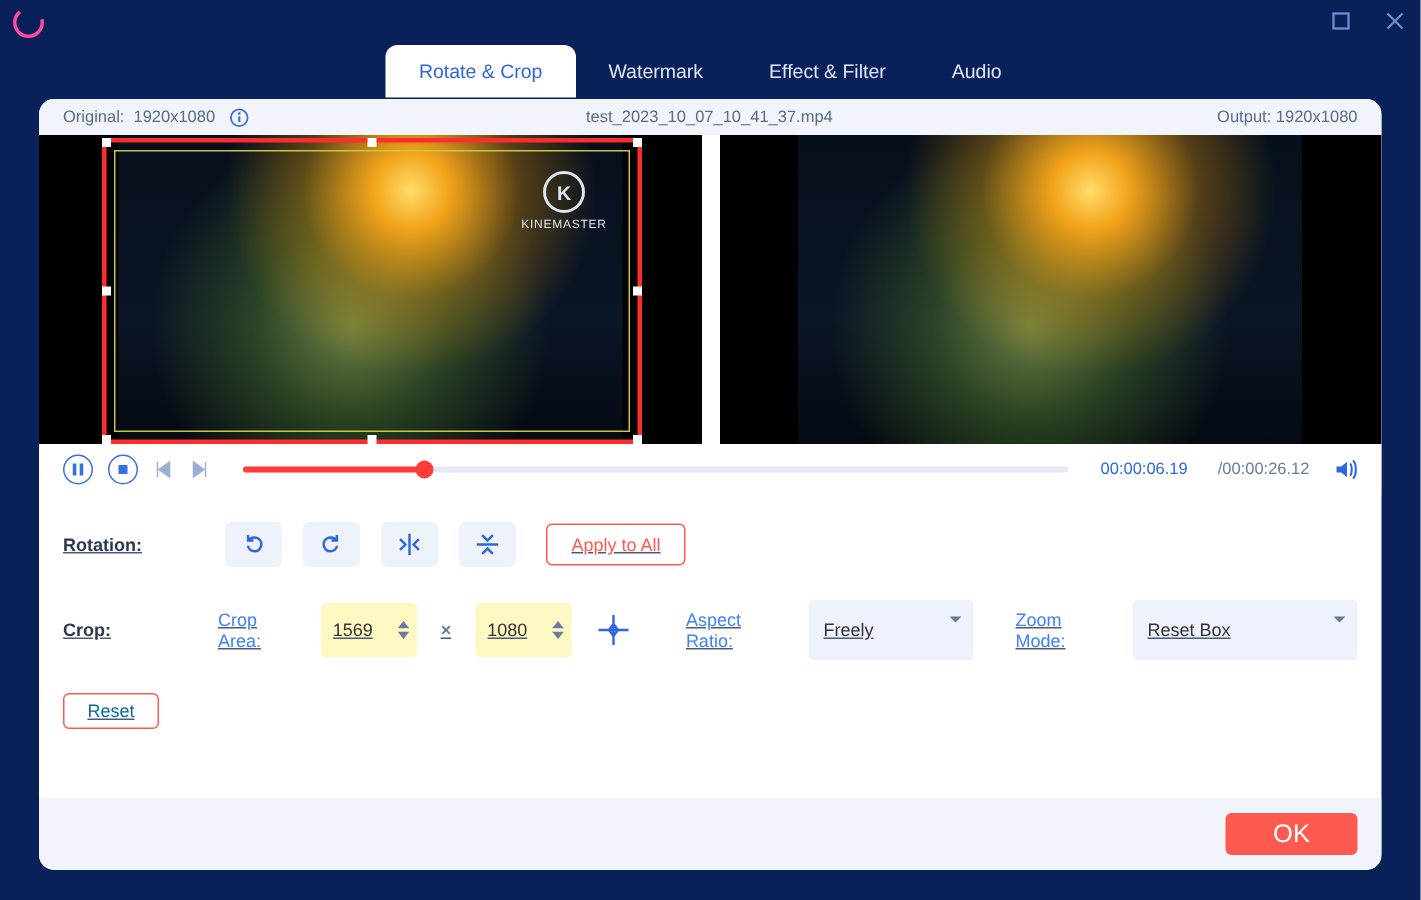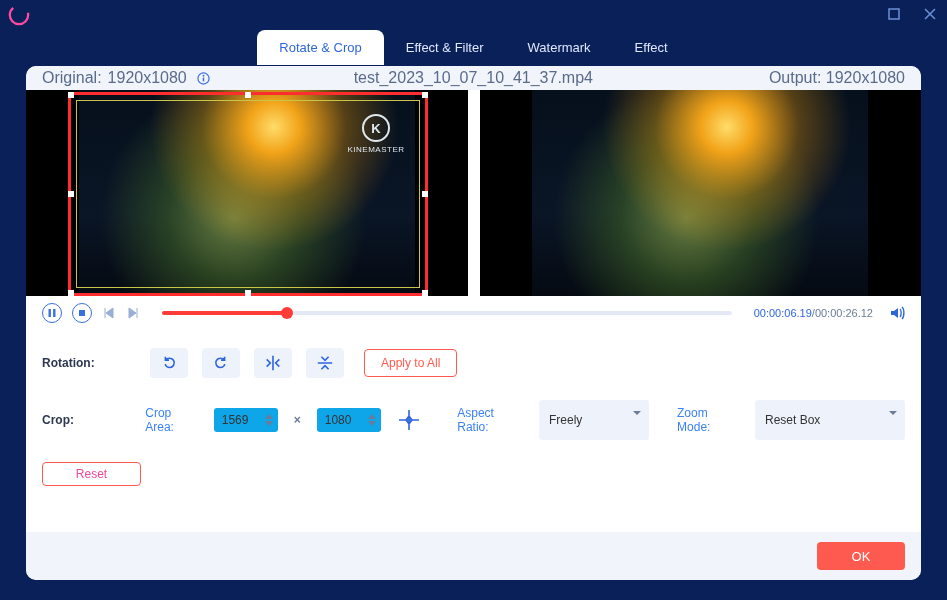--- a/index.html
+++ b/index.html
@@ -13,21 +13,21 @@
 
 
 .tabbar { height: 38px; display: flex; justify-content: center; align-items: center; gap: 0; }
 .tab { font-size: 13px; color: #e0e7ff; padding: 10px 22px 10px; cursor: pointer; }
 .tab.active { background: #fff; color: #2e66de; font-weight: 500; border-radius: 8px 8px 0 0; }
 
 
 .panel { position: absolute; top: 66px; left: 26px; right: 26px; bottom: 20px; background: #fff; border-radius: 10px; display: flex; flex-direction: column; overflow: hidden; }
 
 
-.infostrip { height: 24px; background: #f1f4fb; display: flex; align-items: center; font-size: 16px; color: #5a6b8a; padding: 0 16px; border-radius: 10px 10px 0 0; }
+.infostrip { height: 24px; background: #f1f4fb; display: flex; align-items: center; font-size: 11px; color: #5a6b8a; padding: 0 16px; border-radius: 10px 10px 0 0; }
 .infostrip .left { flex: 0 0 auto; display: flex; align-items: center; gap: 6px; }
 .infostrip .center { flex: 1; text-align: center; }
 .infostrip .right { flex: 0 0 auto; margin-left: 32px; }
 
 
 .previews { height: 206px; background: #000; display: flex; position: relative; }
 .previews .pane { flex: 1; position: relative; overflow: hidden; }
 .previews .gap { width: 12px; background: #ffffff; }
 .video-bg { position: absolute; inset: 0; display:flex; align-items:center; justify-content:center; }
 .video-img { width: 76%; height: 100%; background:
@@ -50,47 +50,47 @@
 
 .playbar { height: 34px; display: flex; align-items: center; padding: 0 16px; gap: 10px; background:#fff; }
 .pbtn { width: 20px; height: 20px; border: 1.5px solid #3a6fe0; border-radius: 50%; display:flex; align-items:center; justify-content:center; color:#3a6fe0; cursor:pointer;}
 .pbtn svg{width:10px;height:10px;fill:currentColor;}
 .stepbtn { color:#9aaed6; display:flex; align-items:center; cursor:pointer;}
 .stepbtn svg{width:14px;height:14px;fill:currentColor;stroke:currentColor;}
 .track { flex:1; height: 4px; background:#e4e9f5; border-radius:2px; position:relative; margin:0 12px; cursor:pointer;}
 .track .prog{position:absolute;left:0;top:0;bottom:0;width:22%; background:#ff3c38; border-radius:2px;}
 .track .thumb{position:absolute; top:-4px; left:22%; width:12px;height:12px; background:#ff3c38; border-radius:50%; transform:translateX(-50%);}
 .timecode{font-size:11px; color:#2e66de;}
-.timecode .dur{color:#6b7c9a;}
+.timecode .dur{color:#6b7c9a;margin-left:20px;}
 .volbtn{color:#2e66de; display:flex;align-items:center; margin-left:6px; cursor:pointer;}
 .volbtn svg{width:16px;height:16px;fill:currentColor;}
 
 
-.controls { flex:1; padding: 18px 16px 13px; font-size:12px; color:#4a5a78; }
+.controls { flex:1; padding: 18px 16px 13px; font-size:12px; color:#4a5a78;text-decoration:underline; }
 .row { display:flex; align-items:center; margin-bottom: 22px; gap: 14px; }
 .row-label { width: 94px; font-weight:600; color:#2d3850;}
 .icon-btn { width: 38px; height: 30px; background:#eef2fb; border-radius:4px; display:flex; align-items:center; justify-content:center; color:#2e66de; cursor:pointer;}
 .icon-btn svg{width:18px;height:18px;stroke:currentColor;fill:none;stroke-width:1.8;}
 .outline-btn { border:1px solid #ff5a50; color:#ff5a50; background:#fff; padding: 6px 16px; border-radius:4px; font-size:12px; cursor:pointer; margin-left:6px;}
 .field-label { color:#3b82f6; }
-.numbox { display:flex; align-items:center; background:#0ea5e9; border-radius:3px; height:24px; padding:0 4px 0 8px;}
+.numbox { display:flex; align-items:center; background:#fef9c3; border-radius:3px; height:36px; padding:0 4px 0 8px;}
 .numbox input{width:40px;border:none;background:transparent;font-size:12px;color:#333;text-align:left;outline:none;}
 .spinners{display:flex;flex-direction:column;margin-left:2px;}
 .spinners span{width:10px;height:7px;display:flex;align-items:center;justify-content:center;cursor:pointer;}
 .spinners svg{width:8px;height:5px;fill:#6b7c9a;}
 .times{color:#6b7c9a;font-weight:600;margin:0 2px;}
 .center-btn{width:30px;height:30px;display:flex;align-items:center;justify-content:center;color:#2e66de;cursor:pointer;}
 .center-btn svg{width:22px;height:22px;stroke:currentColor;fill:none;stroke-width:1.6;}
 .select { background:#eef2fb; border-radius:3px; height:40px; min-width:110px; padding:0 22px 0 10px; font-size:12px; color:#333; display:flex; align-items:center; position:relative; cursor:pointer;}
 .select::after{content:"";position:absolute;right:8px;top:11px;border:4px solid transparent;border-top-color:#6b7c9a;}
-.reset-btn { border:1px solid #ff5a50; color:#ec4899; background:#fff; width:99px; height:24px; border-radius:4px; font-size:12px; cursor:pointer;}
+.reset-btn { border:1px solid #ff5a50; color:#0369a1; background:#fff; width:64px; height:24px; border-radius:4px; font-size:12px; cursor:pointer;}
 
 
 .footer { height: 48px; background:#f1f4fb; display:flex; align-items:center; justify-content:flex-end; padding:0 16px; gap:12px; border-radius:0 0 10px 10px;}
-.pri-btn { background:#ff5a50; color:#fff; border:none; width:88px; height:28px; border-radius:4px; font-size:13px; cursor:pointer;}
+.pri-btn { background:#ff5a50; color:#fff; border:none; width:88px; height:28px; border-radius:4px; font-size:17px; cursor:pointer;}
 </style>
 </head>
 <body>
 
 <div class="logo-corner">
   <svg viewBox="0 0 24 24">
       <circle cx="12" cy="12" r="10" fill="none" stroke="#ff4aa0" stroke-width="2.5" stroke-dasharray="40 20"></circle>
     </svg>
 </div>
 <div class="titlebar">
@@ -101,23 +101,23 @@
     </div>
   <div class="wbtn">
       <svg viewBox="0 0 14 14" fill="none">
         <path d="M2 2 L12 12 M12 2 L2 12" stroke-width="1.5"></path>
       </svg>
     </div>
 </div>
 
 <div class="tabbar">
   <div class="tab active">Rotate &amp; Crop</div>
+  <div class="tab">Watermark</div>
   <div class="tab">Effect &amp; Filter</div>
-  <div class="tab">Watermark</div>
-  <div class="tab">Effect</div>
+  <div class="tab">Audio</div>
 </div>
 
 <div class="panel">
 
   <div class="infostrip">
     <div class="left">
       <span>Original:</span>
       <span>1920x1080</span>
       <span style="color:#3a6fe0;display:inline-flex;margin-left:4px;">
         <svg width="13" height="13" viewBox="0 0 14 14">

